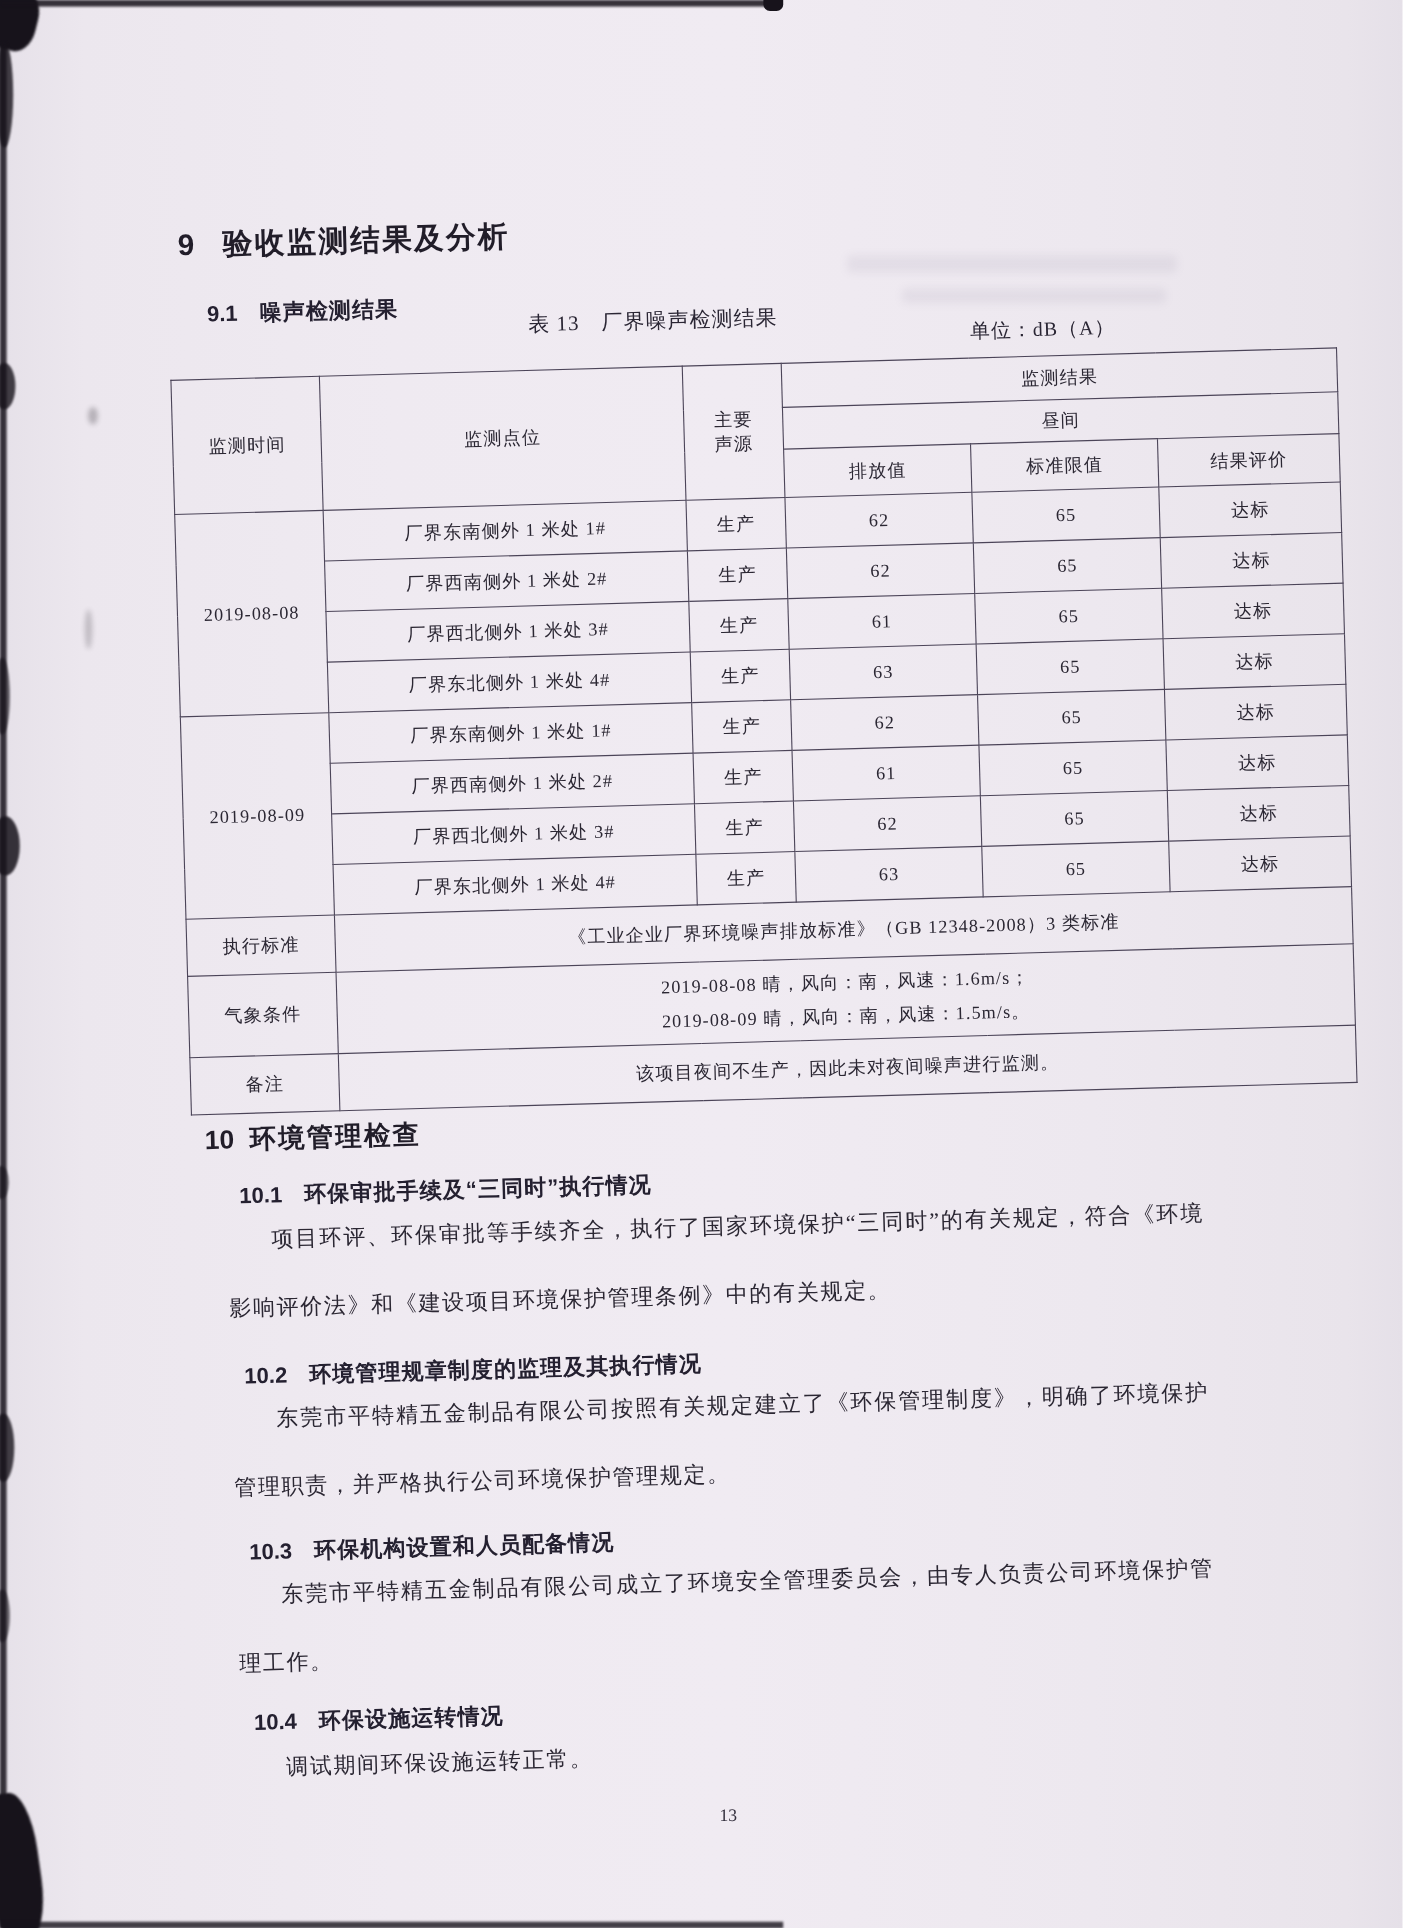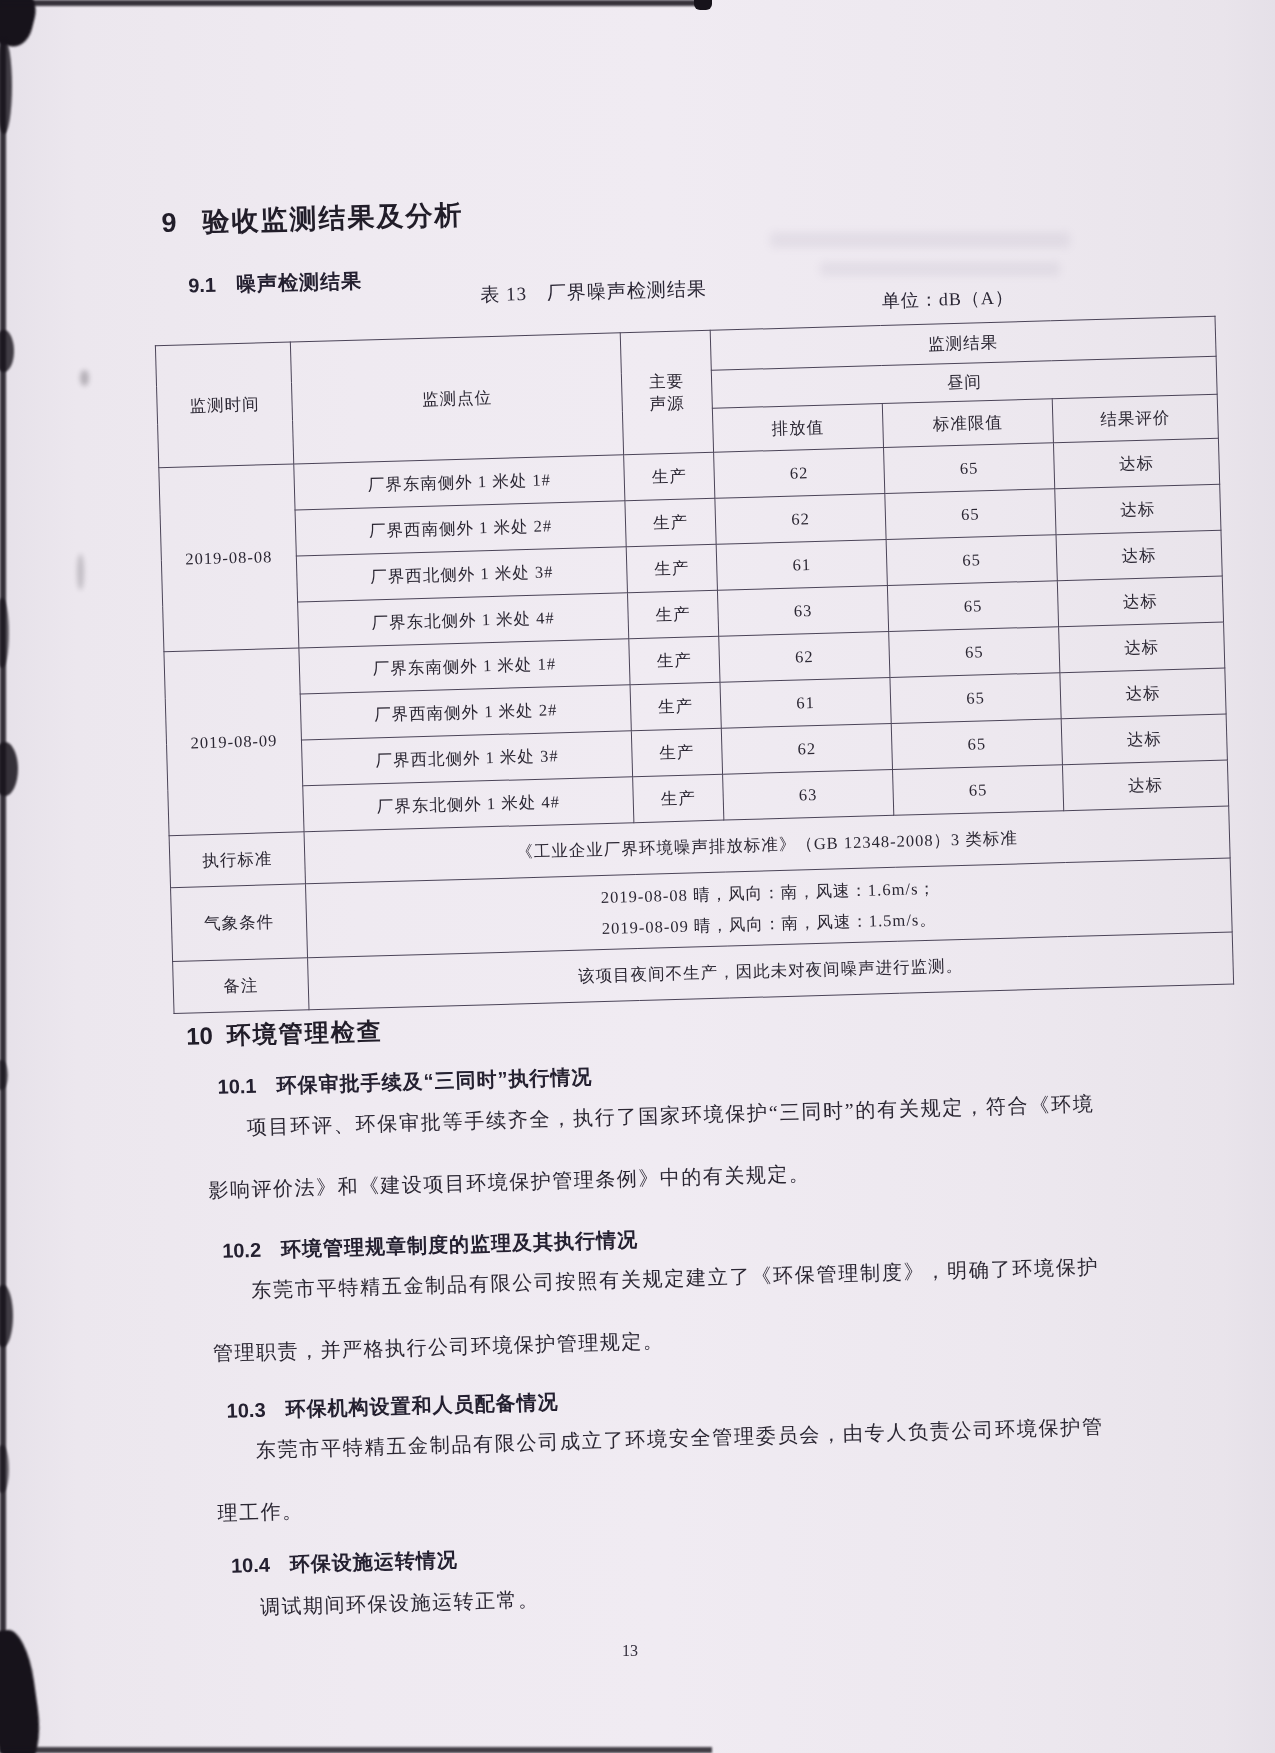--- a/index.html
+++ b/index.html
@@ -37,21 +37,21 @@
   td.date{font-size:15.5px;letter-spacing:0;}
   td.point{font-size:15.5px;letter-spacing:0;}
   td.fval{text-align:left;padding-left:16px;letter-spacing:0.5px;font-size:16.5px;}
   td.flabel{letter-spacing:2px;}
   .wline{line-height:31px;}
   
   .para{
     width:888px;font-size:20px;line-height:62px;letter-spacing:1.5px;
     text-align:justify;text-indent:2em;color:#2b2733;
   }
-  .pagenum{font-size:16px;text-align:center;color:#332f3d;}
+  .pagenum{font-size:16px;text-align:right;color:#332f3d;}
   
   .art{position:absolute;background:#17131b;}
   .blur1{filter:blur(1px);}
   .blur2{filter:blur(2.5px);}
   .ghost{position:absolute;background:#7d7490;opacity:0.10;filter:blur(4px);border-radius:4px;}
 </style>
 </head>
 <body>
 
 <div class="page">

